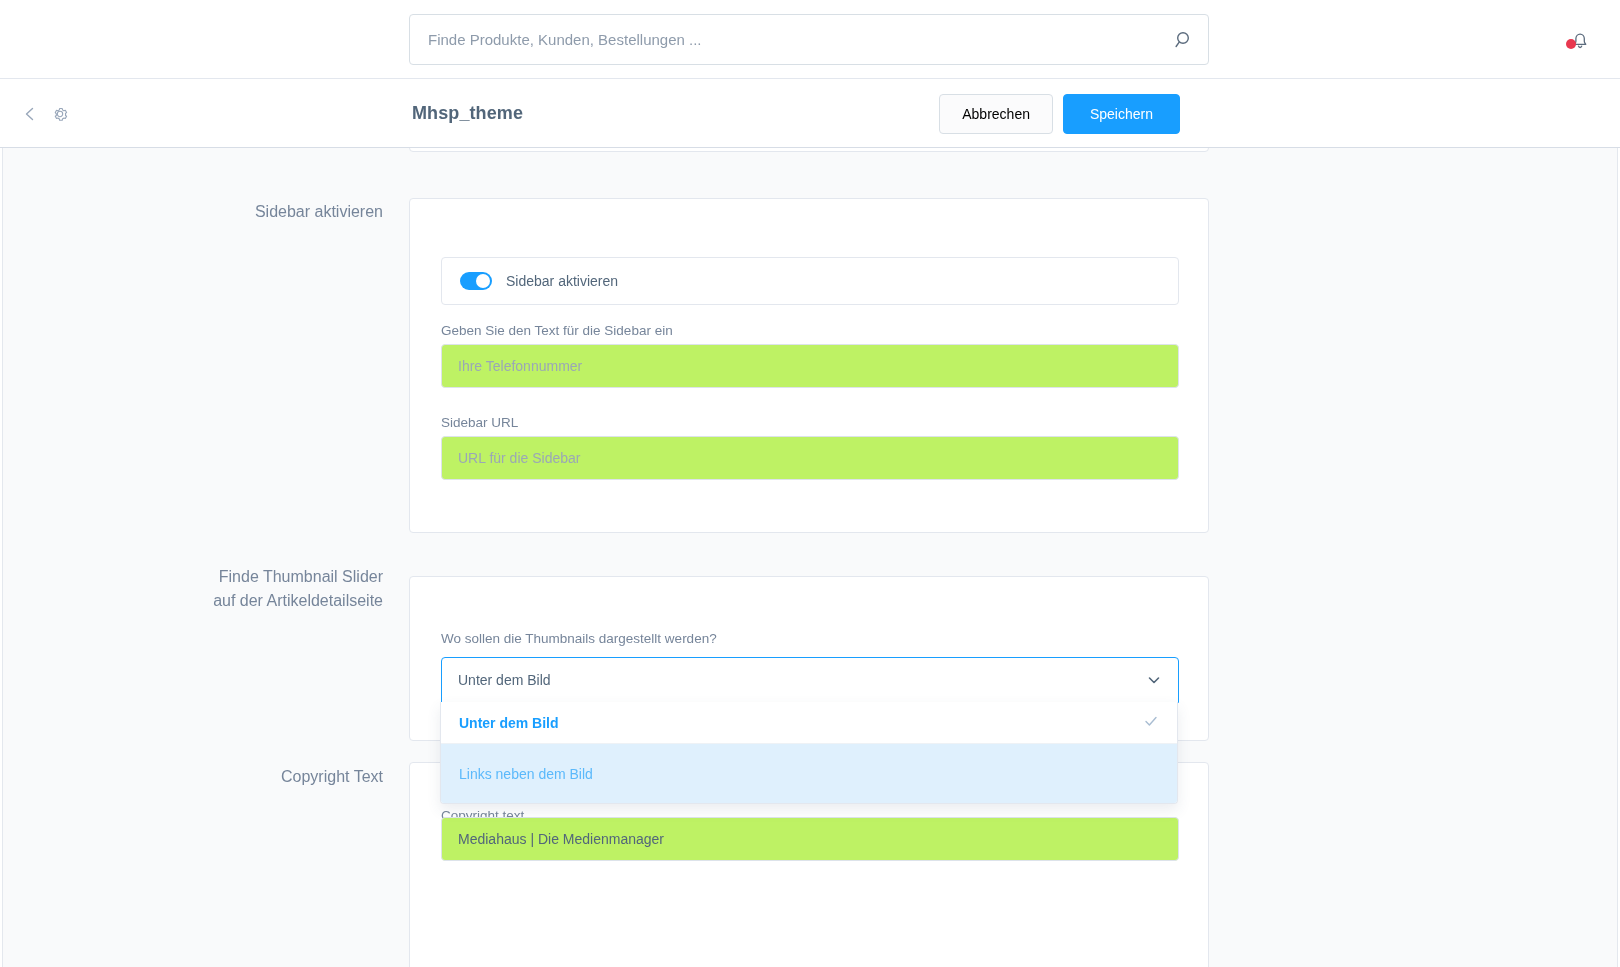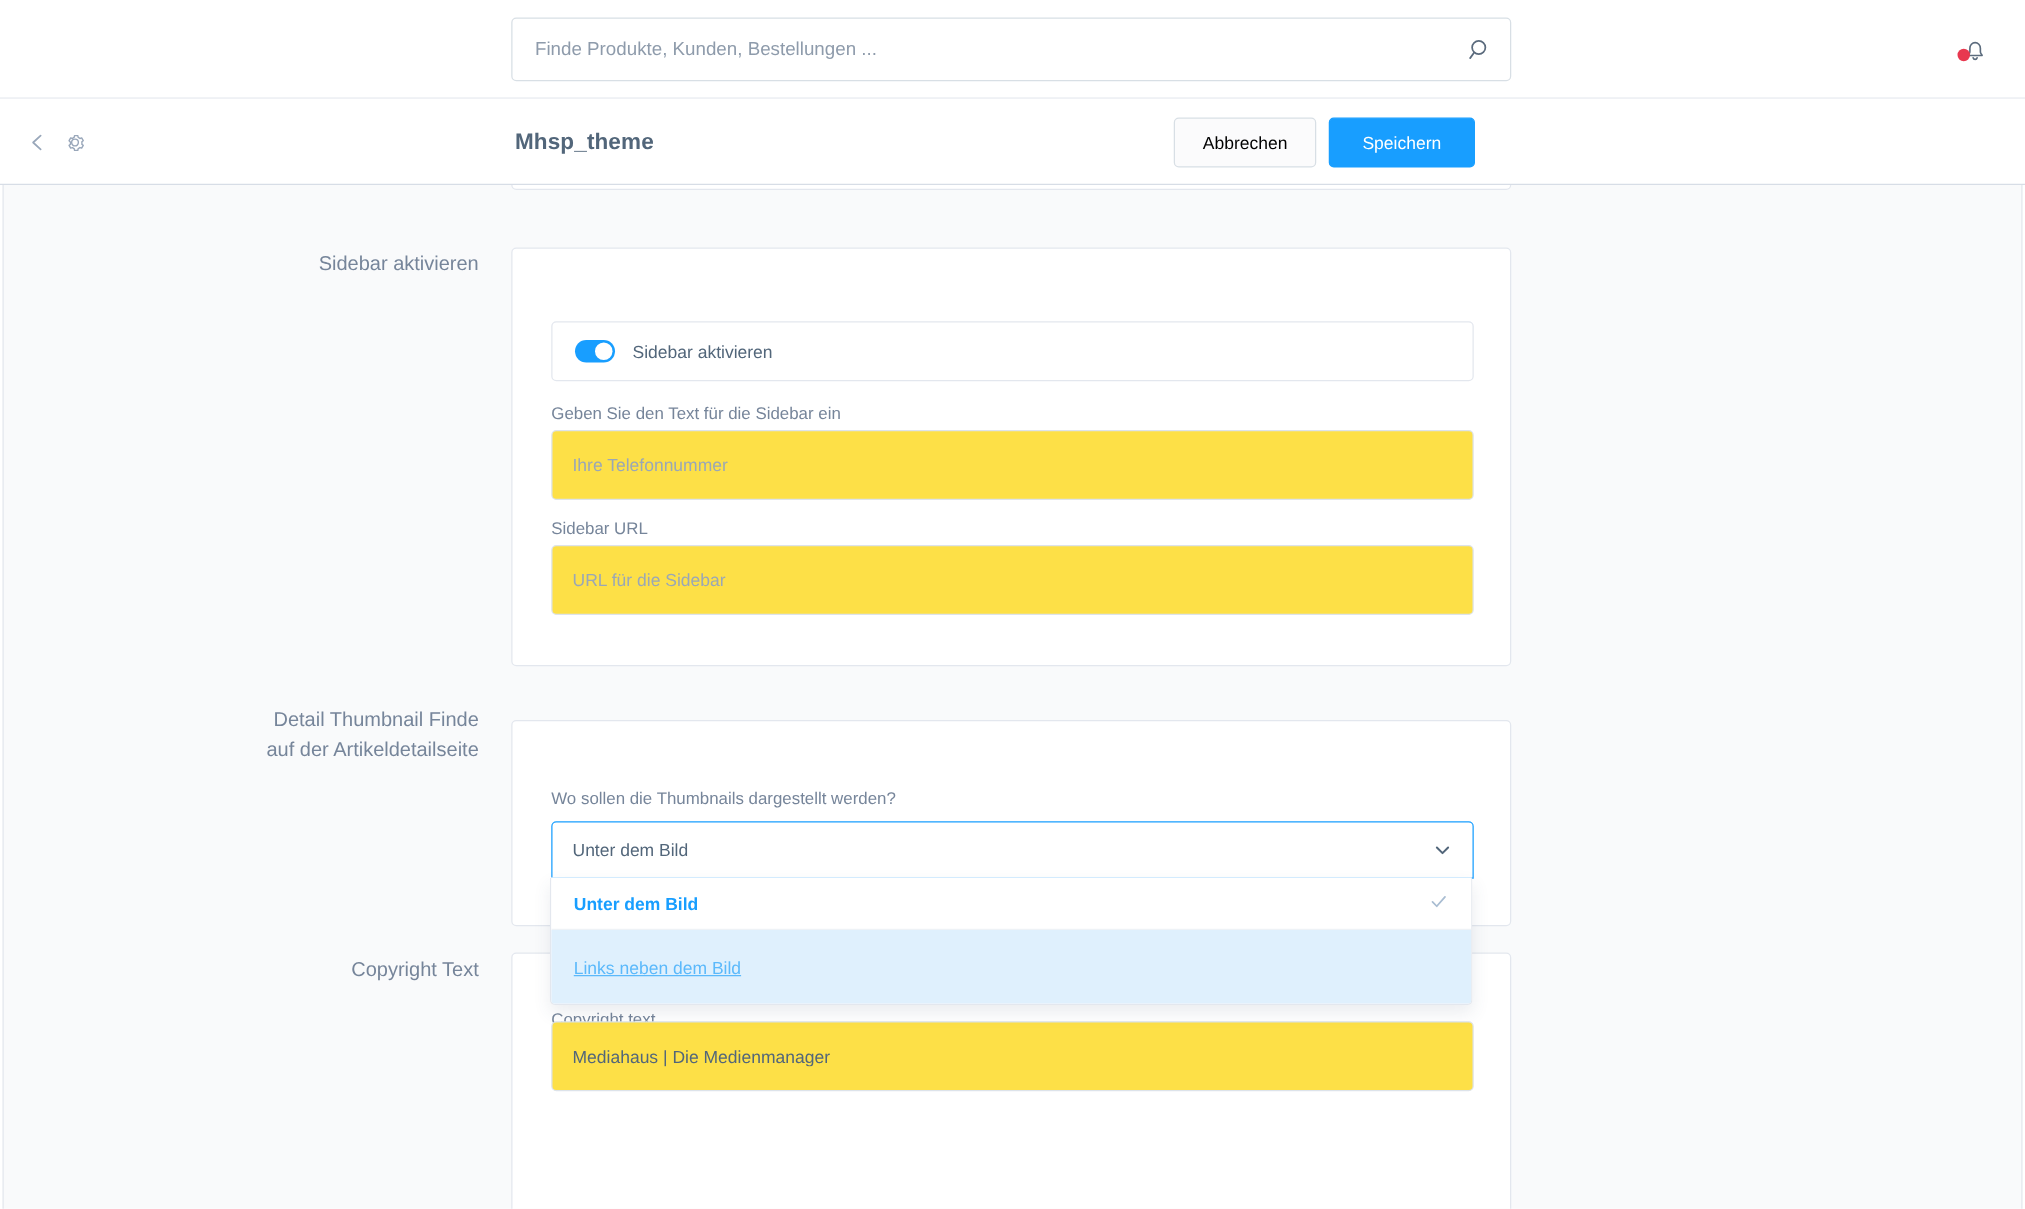--- a/index.html
+++ b/index.html
@@ -187,24 +187,24 @@
   }
   .toggle-label { font-size: 14px; color: #52667a; }
 
   .field-label {
     position: absolute;
     font-size: 13.5px;
     color: #76859a;
   }
   .field-input {
     position: absolute;
-    height: 56px;
+    height: 44px;
     border: 1px solid #dde3ea;
     border-radius: 4px;
-    background: #fde047;
+    background: #bef264;
     padding: 0 16px;
     font-family: "Liberation Sans", sans-serif;
     font-size: 14px;
     color: #52667a;
     outline: none;
   }
   .field-input::placeholder { color: #9aa7b6; }
 
   
   .card-thumb { left: 406px; top: 428px; width: 800px; height: 165px; }
@@ -241,21 +241,21 @@
     height: 42px;
     display: flex;
     align-items: center;
     padding: 0 18px;
     font-size: 14px;
     cursor: pointer;
     border-bottom: 1px solid #eef2f6;
   }
   .opt:last-child { border-bottom: none; }
   .opt-selected { color: #189eff; font-weight: bold; background: #ffffff; }
-  .opt-hover { color: #5bb9fb; background: #dff0fd; height: 59px; text-decoration: underline; }
+  .opt-hover { color: #5bb9fb; background: #dff0fd; height: 59px; }
   .opt .check { margin-left: auto; color: #a9bdd2; font-size: 15px; }
 
   
   .card-copy { left: 406px; top: 614px; width: 800px; height: 300px; }
 
   .shape-icon { display: block; }
 </style>
 </head>
 <body>
 
@@ -317,21 +317,21 @@
     </div>
 
     <div class="field-label" style="left:31px; top:124px;">Geben Sie den Text für die Sidebar ein</div>
     <input class="field-input" style="left: 31px; top: 145px; width: 738px;" type="text" placeholder="Ihre Telefonnummer">
 
     <div class="field-label" style="left:31px; top:216px;">Sidebar URL</div>
     <input class="field-input" style="left: 31px; top: 237px; width: 738px;" type="text" placeholder="URL für die Sidebar">
   </div>
 
   <div class="row-label" style="left:30px; top:417px; width:350px;">
-    <span>Detail Thumbnail Finde</span><br>
+    <span>Finde Thumbnail Slider</span><br>
     <span>auf der Artikeldetailseite</span>
   </div>
 
   <div class="card card-thumb">
     <div class="field-label" style="left:31px; top:54px;">Wo sollen die Thumbnails dargestellt werden?</div>
 
     <div class="select-display">
       <span>Unter dem Bild</span>
       <span class="chev">
         <svg width="16" height="16" viewBox="0 0 16 16">

